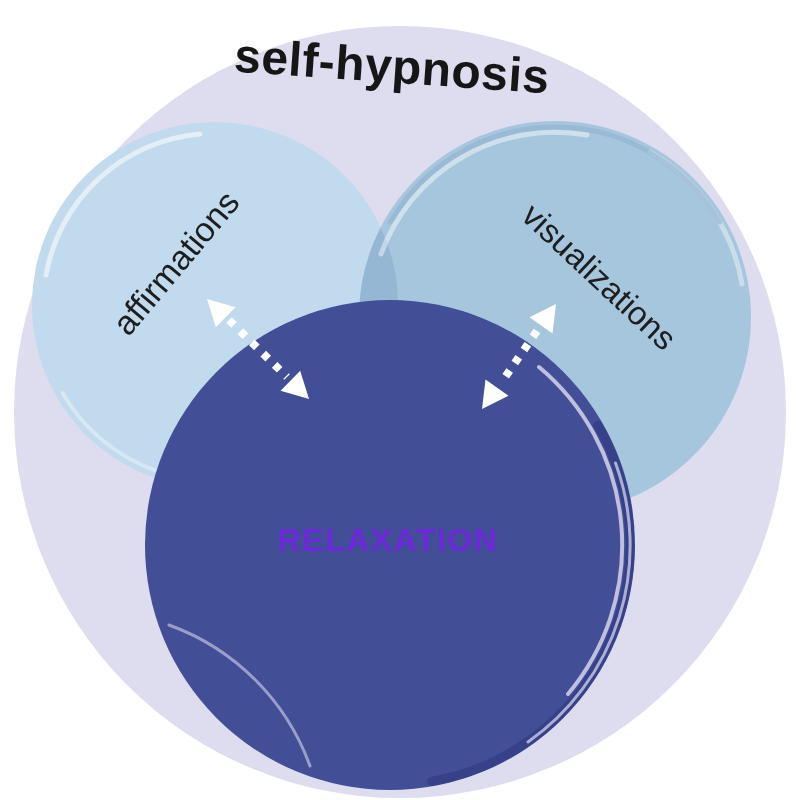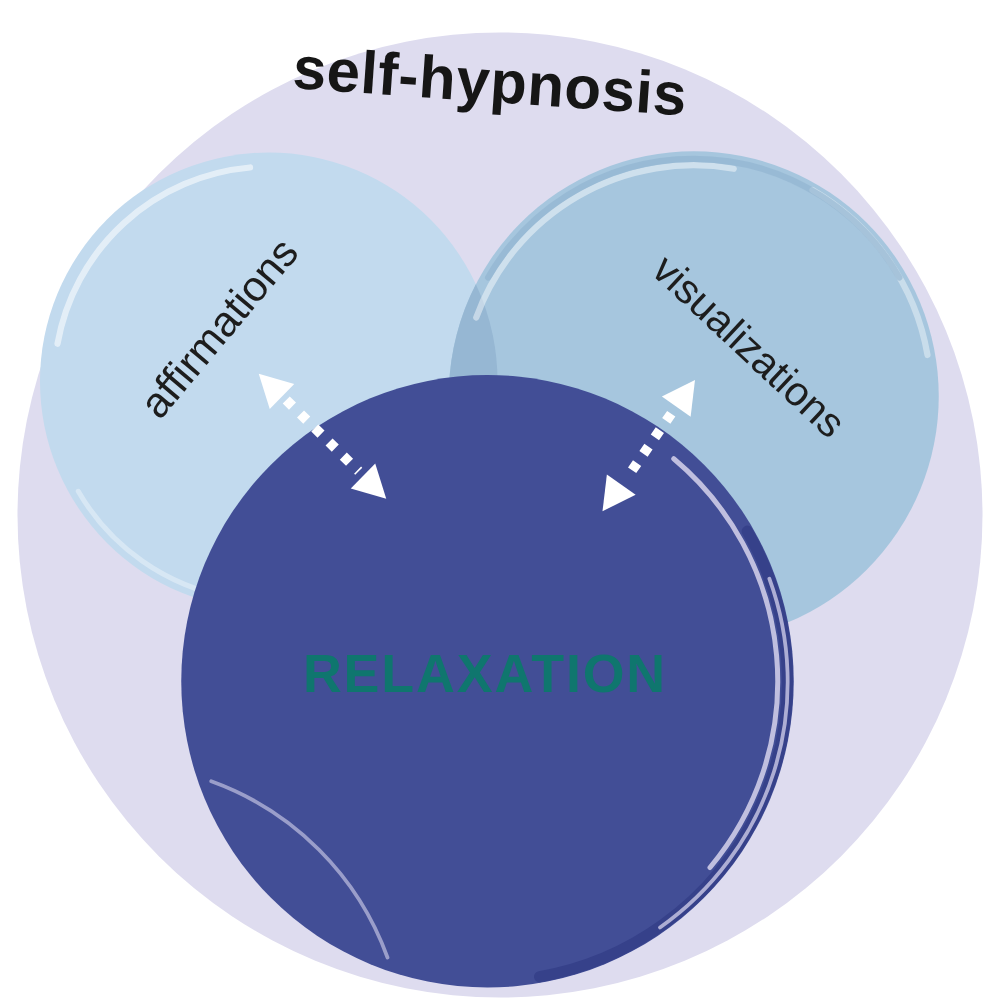--- a/index.html
+++ b/index.html
@@ -45,24 +45,24 @@
   .vis-label {
     left: 599px;
     top: 277px;
     font-size: 33px;
     color: #1d1d1d;
     transform: translate(-50%, -50%) rotate(43deg);
   }
   .relax-label {
     left: 388px;
     top: 540px;
-    font-size: 43px;
+    font-size: 32px;
     font-weight: bold;
     letter-spacing: 1.5px;
-    color: #0f766e;
+    color: #6d28d9;
     transform: translate(-50%, -50%);
   }
 </style>
 </head>
 <body>
 
 <div class="stage">
 
   <svg width="800" height="800" viewBox="0 0 800 800">
 

